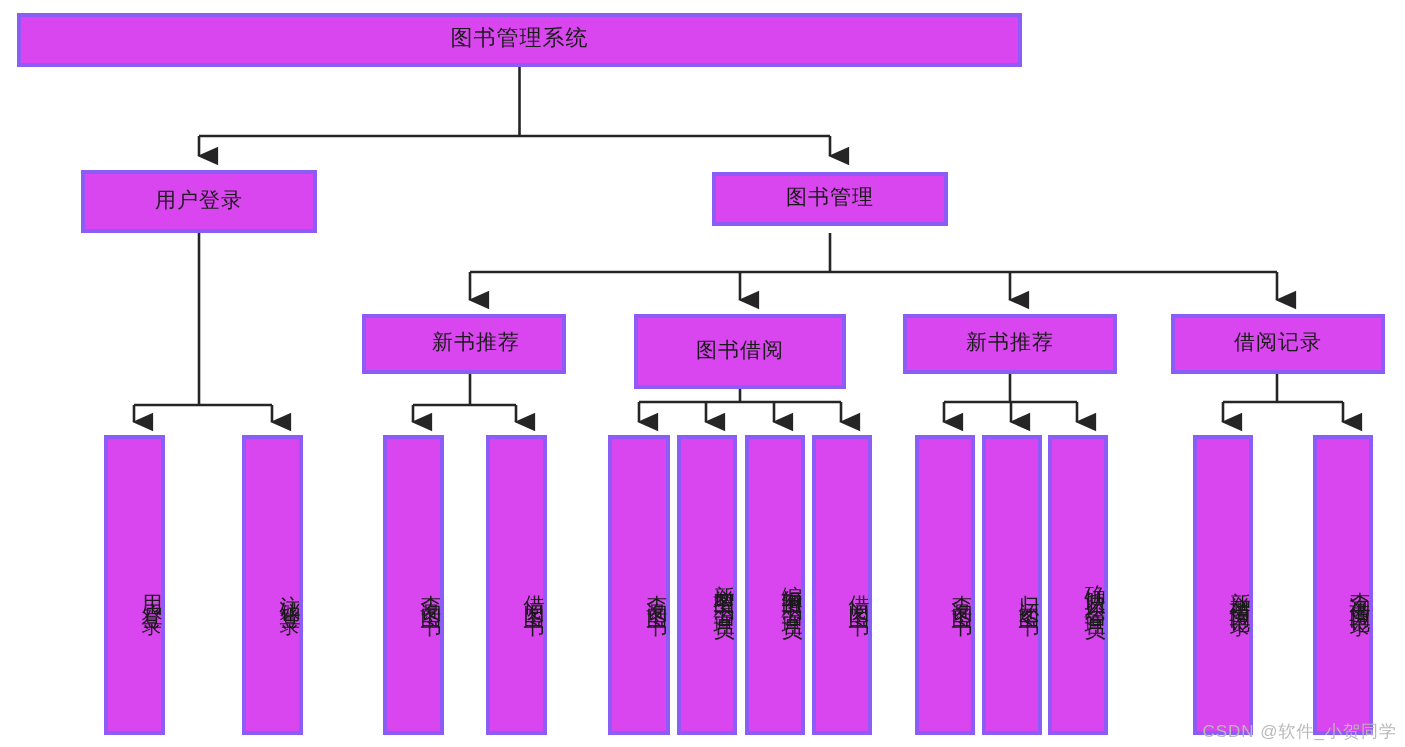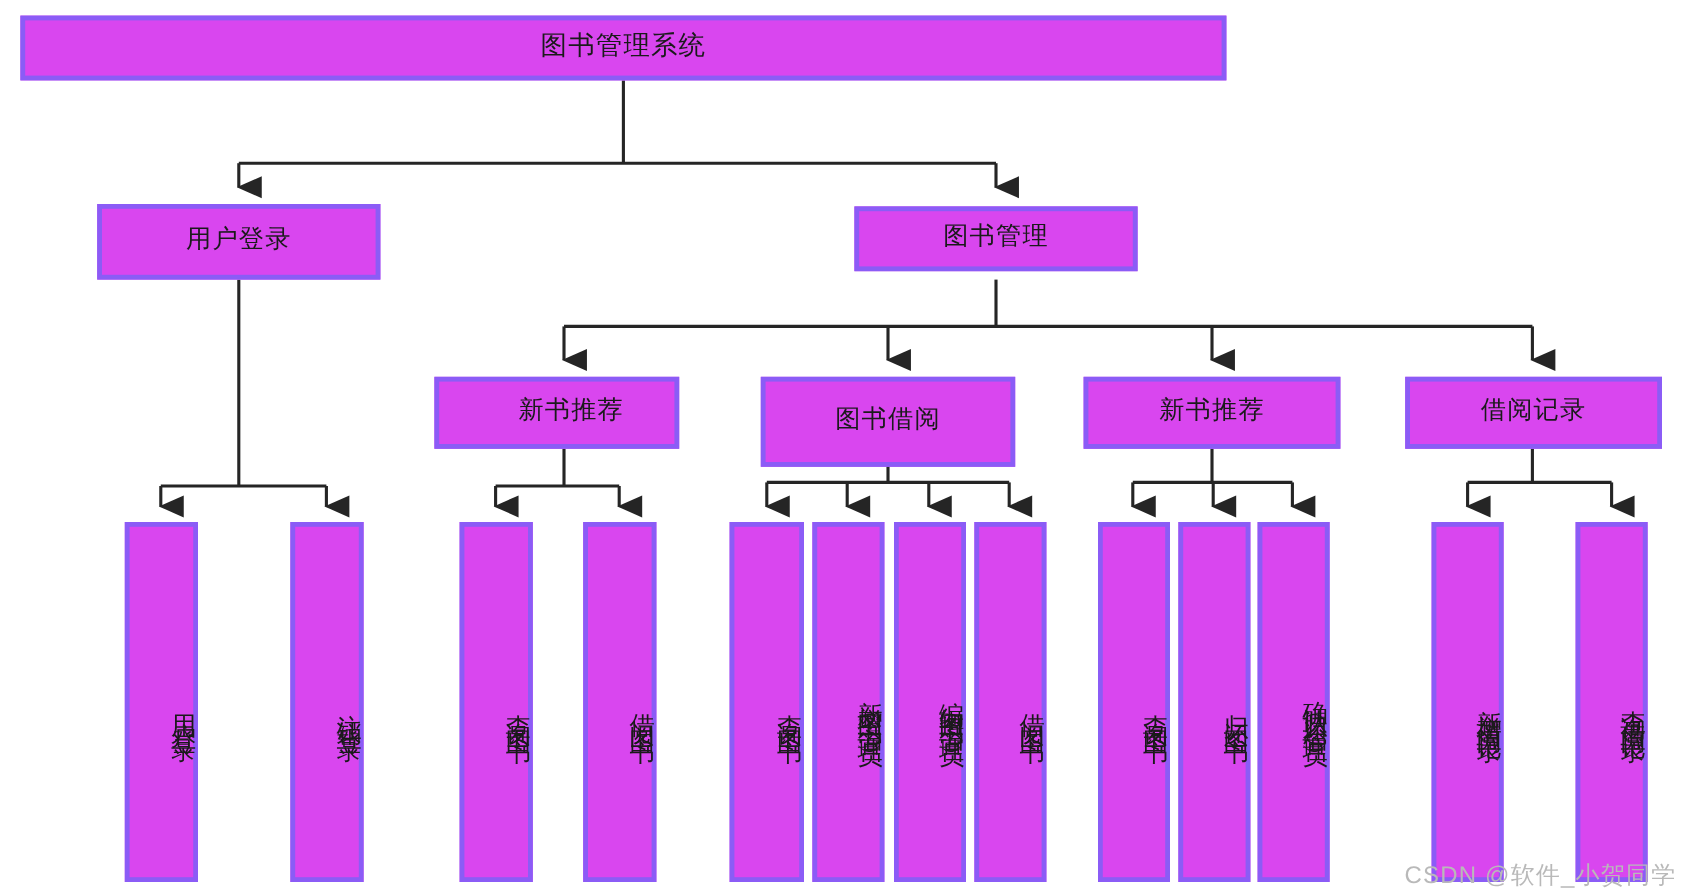--- a/index.html
+++ b/index.html
@@ -38,21 +38,21 @@
     padding-top:14px;
     letter-spacing:7px;
     line-height:1.05;
     white-space:nowrap;
   }
   .node.vert.tall{padding-top:10px;letter-spacing:5px;}
 
   #watermark{
     position:absolute;
     right:8px;bottom:4px;
-    font-size:20px;
+    font-size:17px;
     color:#b9b9b9;
     letter-spacing:1px;
     white-space:nowrap;
   }
 </style>
 </head>
 <body>
 
 <div id="diagram">
 

